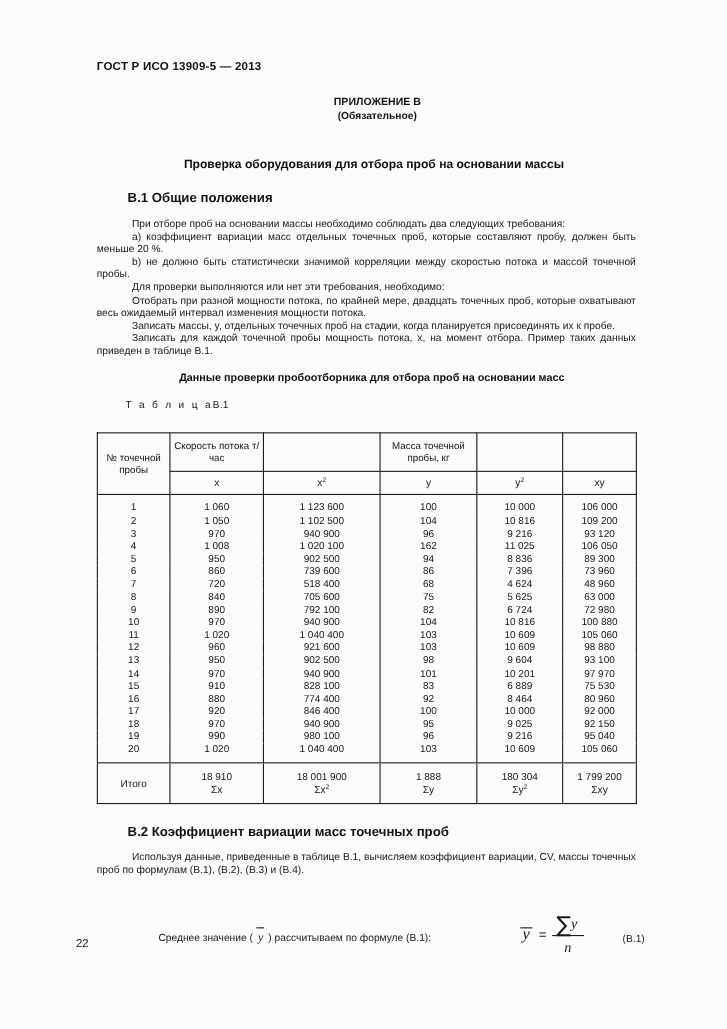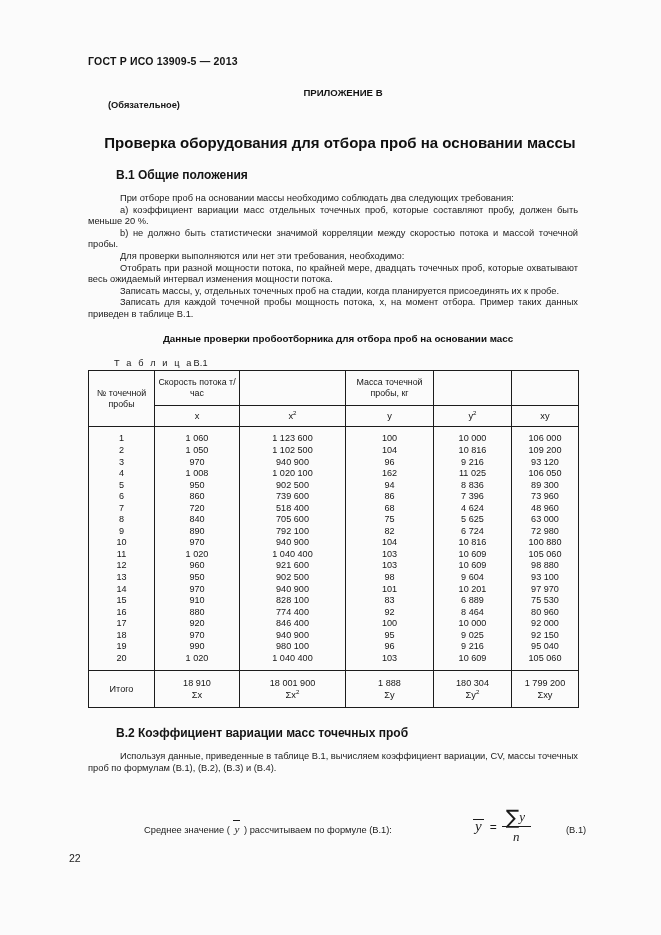--- a/index.html
+++ b/index.html
@@ -43,31 +43,31 @@
   .annex-title {
     text-align: center;
     font-size: 9.6px;
     font-weight: bold;
     color: #141414;
     line-height: 1.35;
     margin: 0;
     padding-left: 20px;
   }
   .annex-sub {
-    text-align: left;
+    text-align: center;
     font-size: 9.3px;
     font-weight: bold;
     color: #141414;
-    margin: 0 0 24px 0;
+    margin: 0 0 34px 0;
     padding-left: 20px;
   }
 
   .main-title {
     text-align: center;
-    font-size: 15px;
+    font-size: 11px;
     font-weight: bold;
     color: #101010;
     margin: 0 0 17px 0;
     padding-left: 14px;
   }
 
   .section-head {
     font-size: 12px;
     font-weight: bold;
     color: #141414;
@@ -90,21 +90,21 @@
     font-size: 9.8px;
     font-weight: bold;
     color: #101010;
     margin: 13px 0 14px 0;
     padding-left: 10px;
   }
 
   .table-caption {
     font-size: 9.2px;
     color: #1a1a1a;
-    margin: 0 0 2px 0;
+    margin: 0 0 20px 0;
     padding-left: 26px;
     letter-spacing: 0.15px;
   }
   .table-caption .sp { letter-spacing: 2.1px; }
 
   table.gost {
     border-collapse: collapse;
     width: 490px;
     table-layout: fixed;
     font-size: 9.1px;

